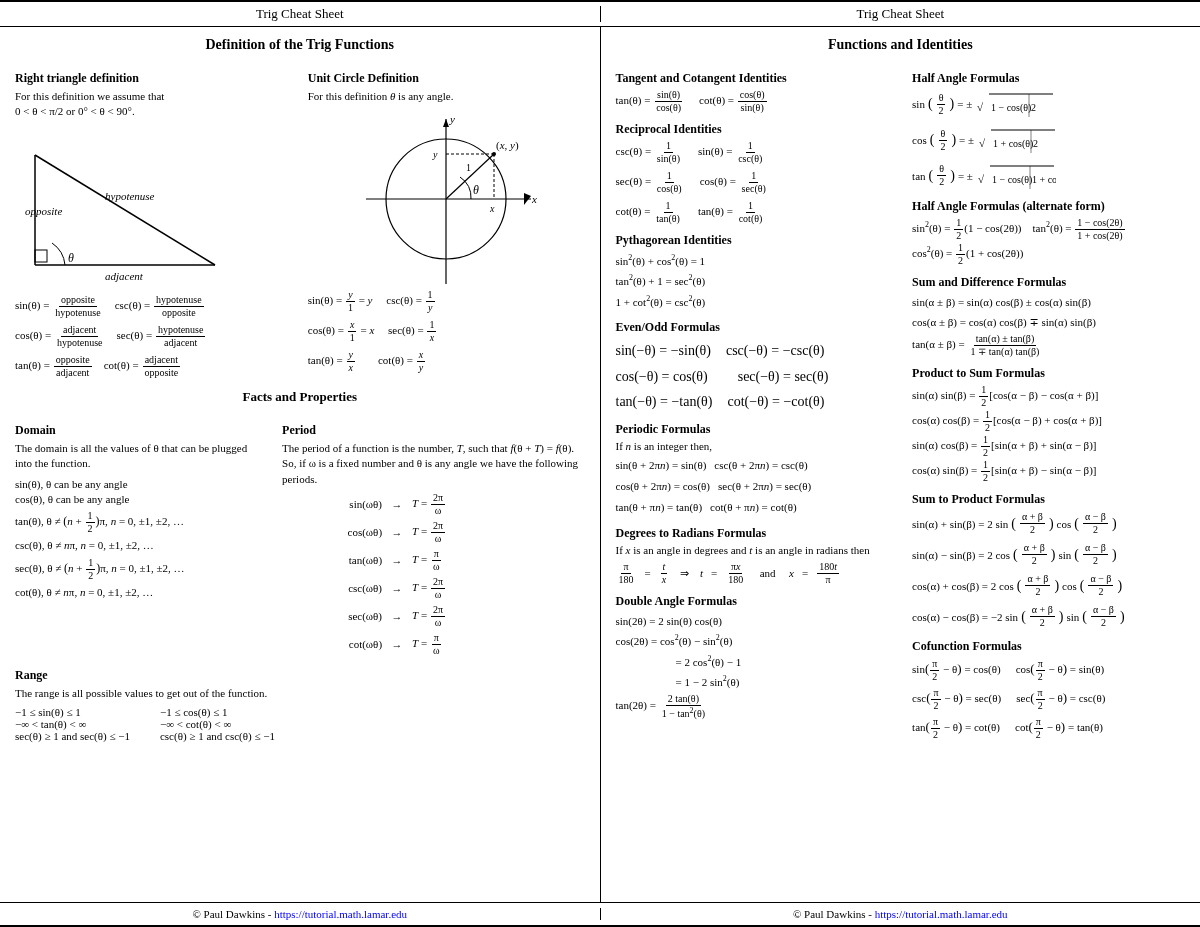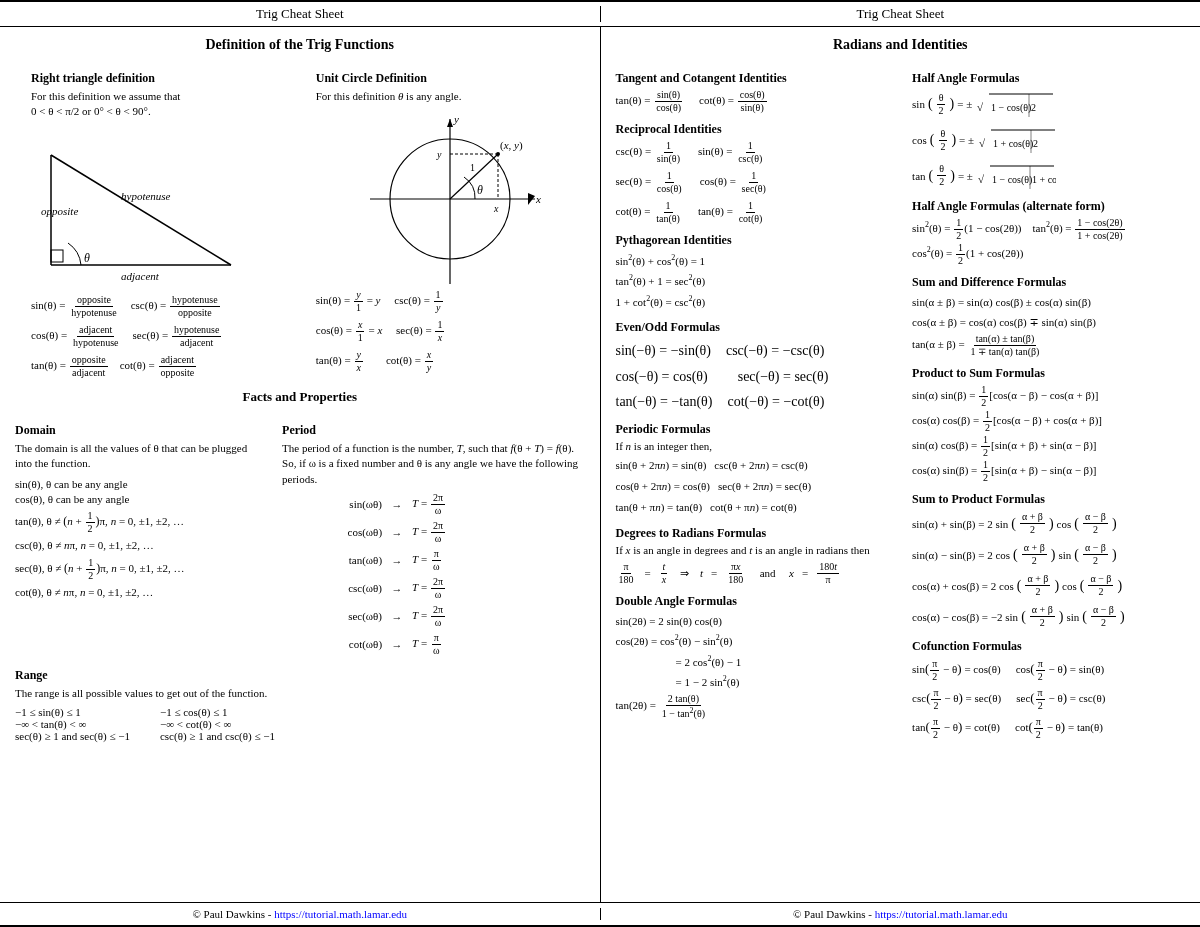--- a/index.html
+++ b/index.html
@@ -61,21 +61,20 @@
       margin-top: 8px;
     }
     .normal-text {
       font-size: 11px;
       line-height: 1.4;
     }
     
     .two-col {
       display: flex;
       gap: 16px;
-      margin-left: 16px;
     }
     .col-half {
       flex: 1;
     }
     .fraction {
       display: inline-flex;
       flex-direction: column;
       align-items: center;
       vertical-align: middle;
       font-size: 10px;
@@ -369,21 +368,21 @@
               <div>−1 ≤ cos(θ) ≤ 1</div>
               <div>−∞ &lt; cot(θ) &lt; ∞</div>
               <div>csc(θ) ≥ 1 and csc(θ) ≤ −1</div>
             </div>
           </div>
         </div>
       </div>
     </div>
 
     <div class="right-panel">
-      <div class="section-title">Radians and Identities</div>
+      <div class="section-title">Functions and Identities</div>
 
       <div style="display:flex; gap:10px;">
 
         <div style="flex:1.05;">
 
           <div class="subsection-title">Tangent and Cotangent Identities</div>
           <div style="font-size:11px; display:flex; gap:15px; margin-bottom:5px;">
             <div>tan(θ) = <span class="fraction">
                   <span class="num">sin(θ)</span>
                   <span class="den">cos(θ)</span>

